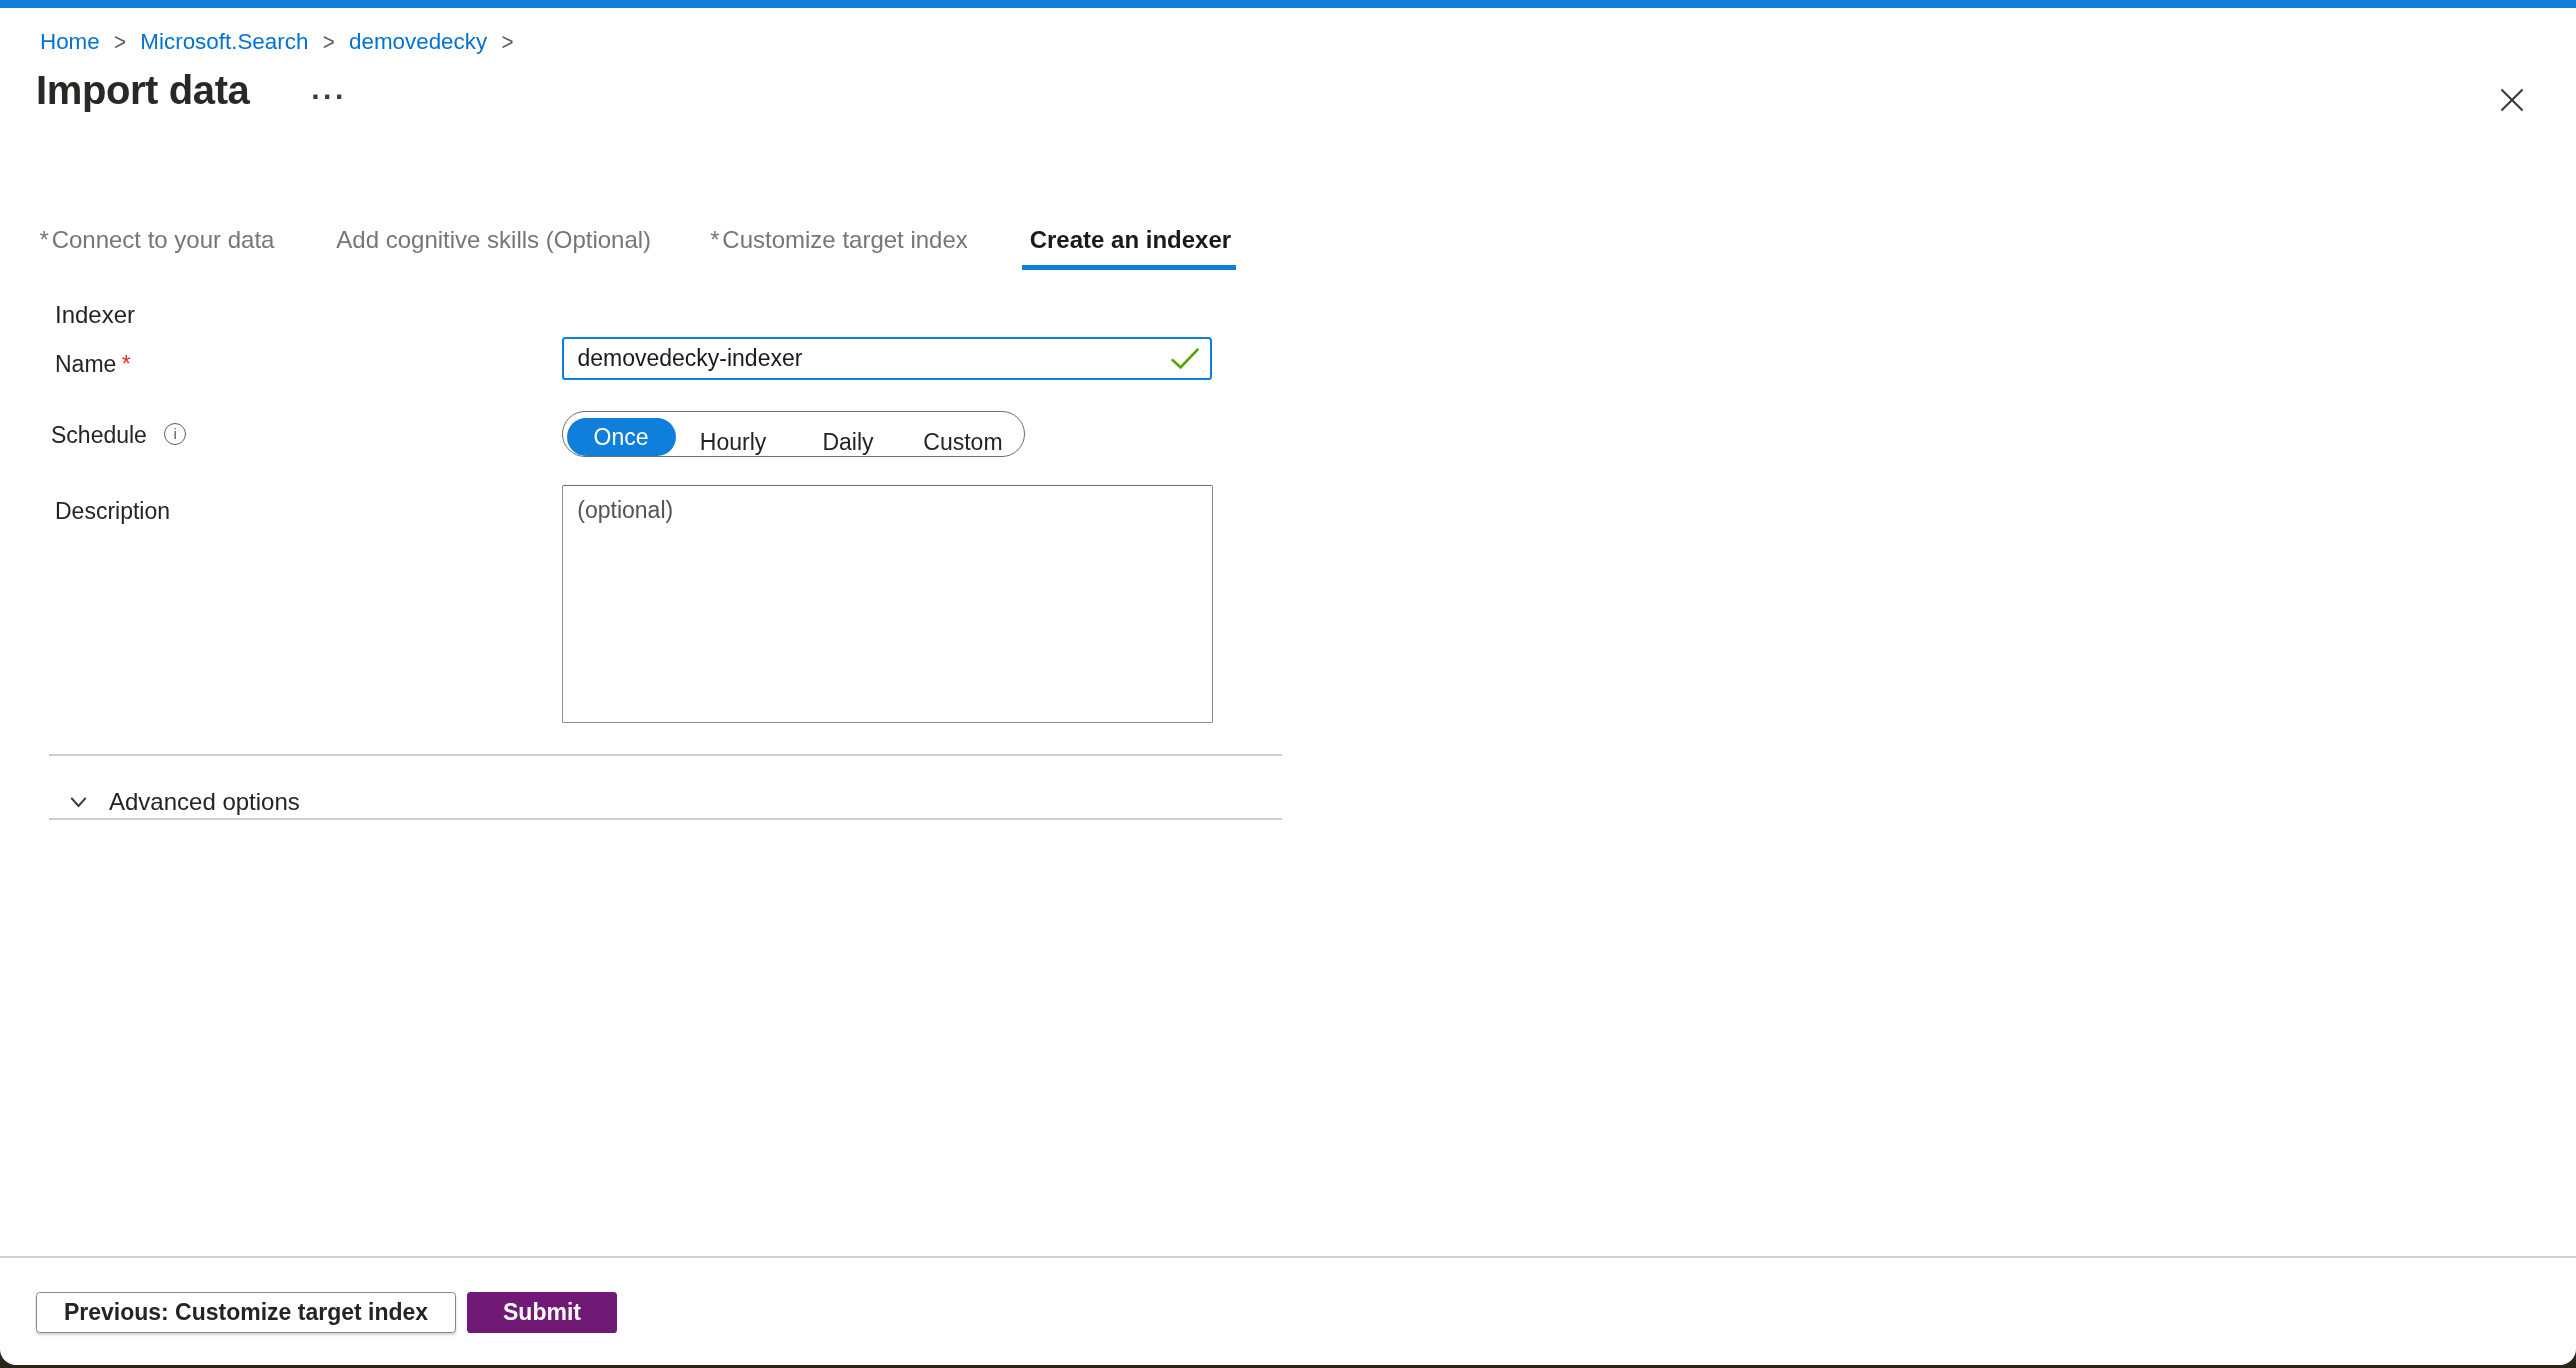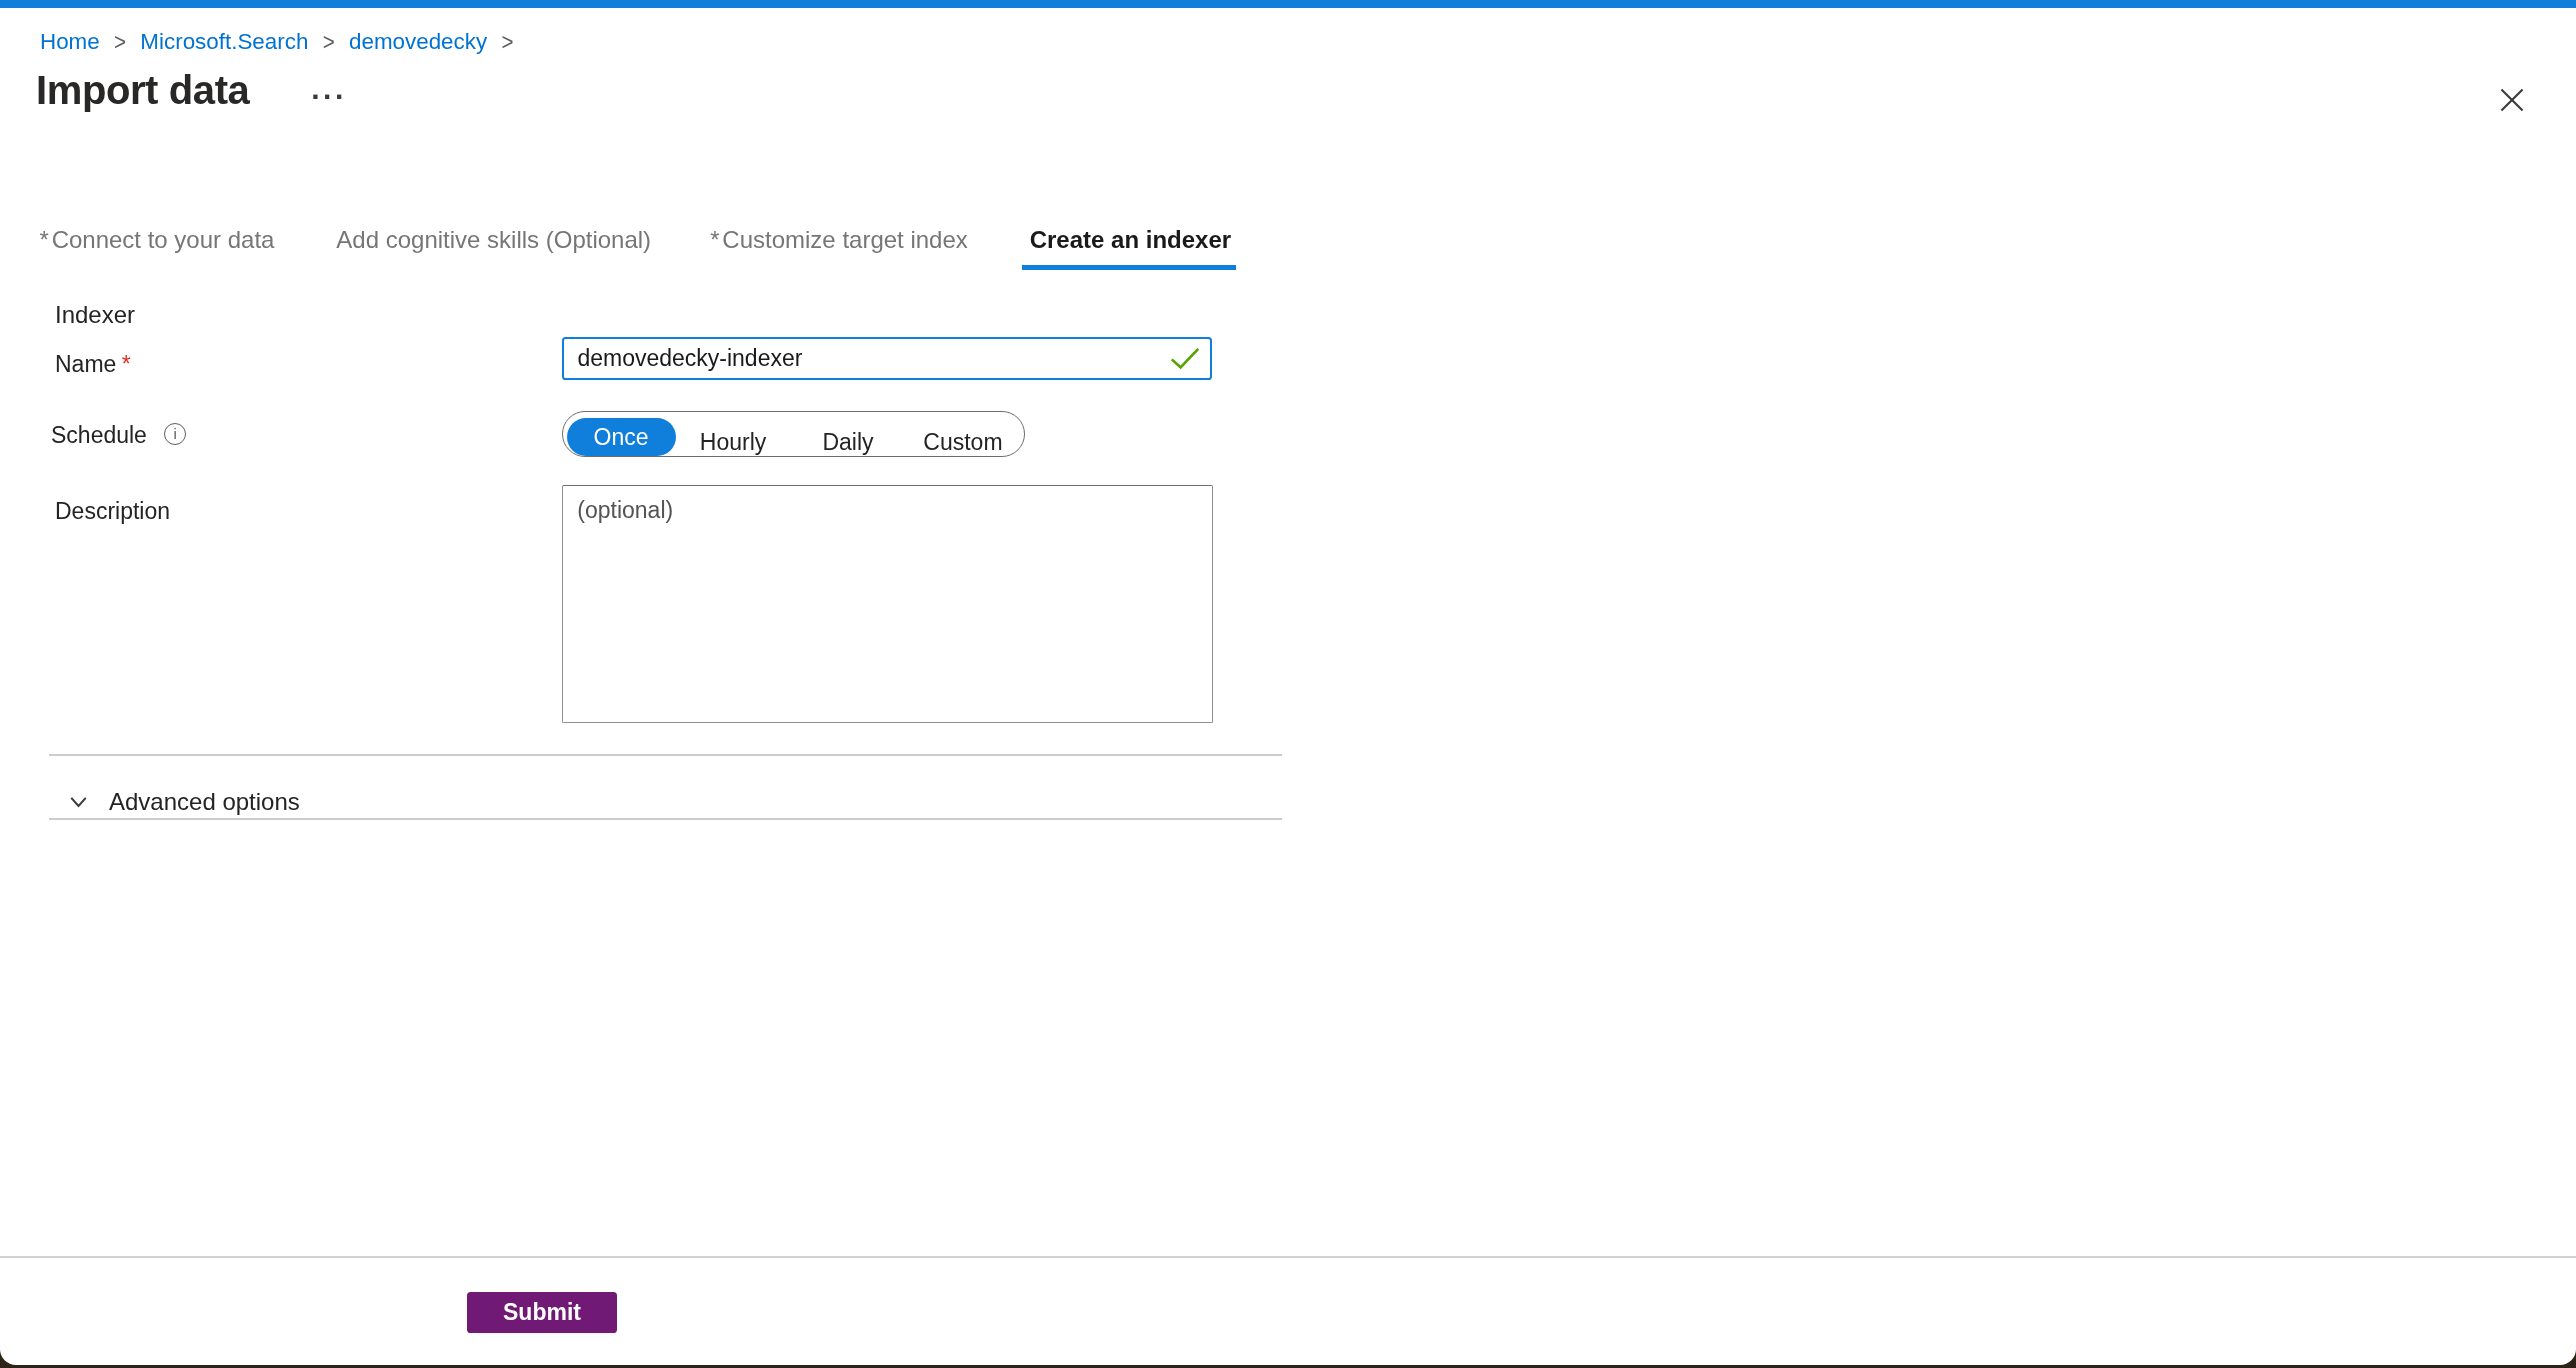--- a/index.html
+++ b/index.html
@@ -145,15 +145,16 @@
   <div class="divider" style="top:754px;"></div>
   <button class="advanced-row">
     <svg width="29" height="29" viewBox="0 0 32 32">
       <polyline points="8,12 16,21 24,12" fill="none" stroke="#3b3a39" stroke-width="2.2"></polyline>
     </svg>
     <span>Advanced options</span>
   </button>
   <div class="divider" style="top:818px;"></div>
 
   <div class="footer-divider"></div>
+  <button class="prev-btn">Previous: Customize target index</button>
   <button class="submit-btn">Submit</button>
 </div>
 
 
 </body></html>

